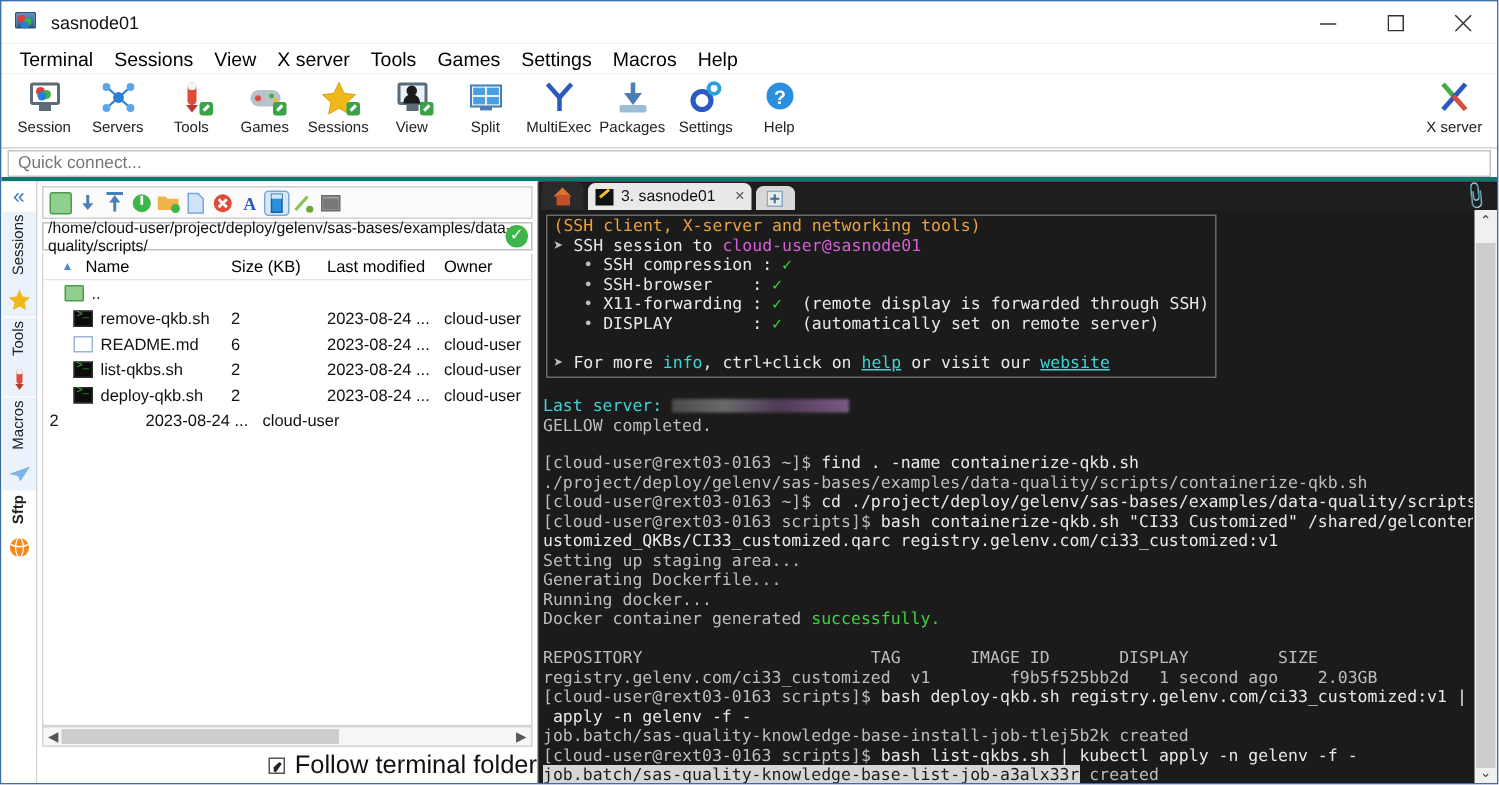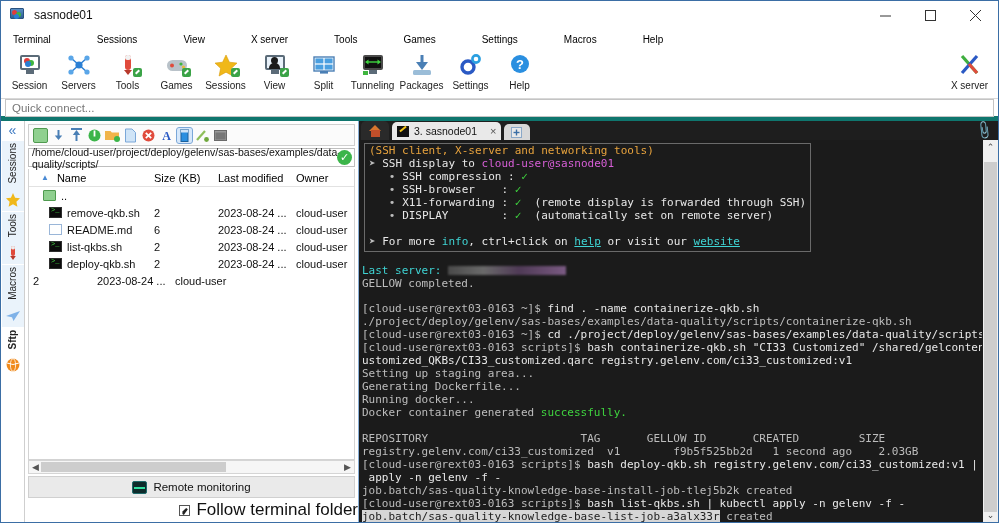--- a/index.html
+++ b/index.html
@@ -45,21 +45,21 @@
     color: #333;
   }
   .win-btn svg { display:block; }
 
   
   .menubar {
     height: 20px; flex: 0 0 20px;
     background: #ffffff;
     display: flex; align-items: center;
     padding-left: 5px;
-    font-size: 10px; color: #000; gap: 32px;
+    font-size: 13px; color: #000;
   }
   .menu-item { padding: 2px 7px; white-space: nowrap; }
 
   
   .toolbar {
     height: 50px; flex: 0 0 50px;
     background: #ffffff;
     border-bottom: 1px solid #d8d8d8;
     display: flex; align-items: flex-start;
     padding-left: 4px;
@@ -85,21 +85,21 @@
     background:#3ba347; border-radius:2px;
   }
   .badge-green:after{content:"";position:absolute;left:2px;top:3px;width:5px;height:2px;background:#fff;transform:rotate(-45deg);}
 
   
   .quickconnect {
     height: 22px; flex:0 0 22px;
     background:#fff;
     display:flex; align-items:center;
     padding: 0 4px;
-    border-bottom:5px solid #0f766e;
+    border-bottom:3px solid #0f766e;
   }
   .qc-input {
     flex:1; height:18px;
     border:1px solid #c4c4c4; background:#fff;
     font-size:11.5px; color:#777; padding-left:6px;
     display:flex; align-items:center;
     font-family:"Liberation Sans",sans-serif;
   }
 
   
@@ -385,34 +385,30 @@
           <rect x="4.4" y="5.4" width="8" height="5" fill="#4a9fe0"></rect>
           <rect x="13.6" y="5.4" width="8" height="5" fill="#4a9fe0"></rect>
           <rect x="4.4" y="11.6" width="8" height="5" fill="#4a9fe0"></rect>
           <rect x="13.6" y="11.6" width="8" height="5" fill="#4a9fe0"></rect>
           <rect x="9" y="18" width="8" height="2.6" fill="#4a7fb5"></rect>
         </svg>
       </div>
       <div class="tb-lab">Split</div>
     </div>
 
-
-    <div class="tb-btn">
-      <div class="tb-ico">
-        <div class="monitor" style="background:#111;border-color:#4a4a4a;"></div>
-          <div class="mon-stand"></div>
-        <svg style="position:absolute;left:5px;top:5px;" width="16" height="8" viewBox="0 0 16 8">
-          <line x1="2" y1="4" x2="14" y2="4" stroke="#3fd43f" stroke-width="1.4"></line>
-          <polygon points="0,4 3.5,1.6 3.5,6.4" fill="#3fd43f"></polygon>
-          <polygon points="16,4 12.5,1.6 12.5,6.4" fill="#3fd43f"></polygon>
-        </svg>
-        <div style="position:absolute;left:3px;bottom:4px;width:5px;height:4px;background:#3fb53f;"></div>
-      </div>
-      <div class="tb-lab">Tunneling</div>
-    </div>
+    <div class="tb-btn">
+      <div class="tb-ico">
+        <svg width="26" height="24" viewBox="0 0 26 24">
+          <path d="M5 3 L13 12 L21 3" fill="none" stroke="#2a59c4" stroke-width="3"></path>
+          <line x1="13" y1="12" x2="13" y2="21" stroke="#2a59c4" stroke-width="3"></line>
+        </svg>
+      </div>
+      <div class="tb-lab">MultiExec</div>
+    </div>
+
 
     <div class="tb-btn">
       <div class="tb-ico">
         <svg width="26" height="24" viewBox="0 0 26 24">
           <line x1="13" y1="2" x2="13" y2="12" stroke="#4a7fb5" stroke-width="3"></line>
           <polygon points="13,17 7,9 19,9" fill="#4a7fb5"></polygon>
           <rect x="4" y="17" width="18" height="5" rx="1.5" fill="#9bbdd8"></rect>
         </svg>
       </div>
       <div class="tb-lab">Packages</div>
@@ -636,24 +632,20 @@
 
         </div>
       </div>
 
       <div class="hscroll">
         <div class="thumb"></div>
         <span>◀</span>
         <span>▶</span>
       </div>
 
-      <div class="remote-mon">
-        <span class="rm-ico"></span>
-        <span>Remote monitoring</span>
-      </div>
 
       <div class="follow">
         <span class="cbox"></span>
         <span>Follow terminal folder</span>
       </div>
     </div>
 
     <div class="right">
 
       <div class="tabstrip">
@@ -673,42 +665,42 @@
               <rect x="0.5" y="0.5" width="10" height="10" fill="#e9e9e9" stroke="#8aa8c8"></rect>
               <line x1="5.5" y1="2.5" x2="5.5" y2="8.5" stroke="#3a6ea5" stroke-width="1.4"></line>
               <line x1="2.5" y1="5.5" x2="8.5" y2="5.5" stroke="#3a6ea5" stroke-width="1.4"></line>
             </svg>
         </div>
         <div class="clip">📎</div>
       </div>
 
       <div class="termwrap">
         <div class="term"><span><span class="banner-box"><span class="c-orange">(SSH client, X-server and networking tools)</span>
-<span class="c-grey">➤ </span><span class="c-white">SSH display to </span><span class="c-pink">cloud-user@sasnode01</span>
+<span class="c-grey">➤ </span><span class="c-white">SSH session to </span><span class="c-pink">cloud-user@sasnode01</span>
 <span class="c-grey">   • </span><span class="c-white">SSH compression</span><span class="c-white"> : </span><span class="c-green">✓</span>
 <span class="c-grey">   • </span><span class="c-white">SSH-browser</span><span class="c-white">    : </span><span class="c-green">✓</span>
 <span class="c-grey">   • </span><span class="c-white">X11-forwarding</span><span class="c-white"> : </span><span class="c-green">✓</span><span class="c-white">  </span><span class="c-white">(remote display is forwarded through SSH)</span>
 <span class="c-grey">   • </span><span class="c-white">DISPLAY</span><span class="c-white">        : </span><span class="c-green">✓</span><span class="c-white">  </span><span class="c-white">(automatically set on remote server)</span>
 
 <span class="c-grey">➤ </span><span class="c-white">For more </span><span class="c-cyan">info</span><span class="c-white">, ctrl+click on </span><span class="c-cyan u">help</span><span class="c-white"> or visit our </span><span class="c-cyan u">website</span></span>
 
 <span class="c-cyan">Last server:</span> <span class="blurbar"></span>
 <span class="c-grey">GELLOW completed.</span>
 
 <span class="c-grey">[cloud-user@rext03-0163 ~]$ </span><span class="c-white">find . -name containerize-qkb.sh</span>
 <span class="c-grey">./project/deploy/gelenv/sas-bases/examples/data-quality/scripts/containerize-qkb.sh</span>
 <span class="c-grey">[cloud-user@rext03-0163 ~]$ </span><span class="c-white">cd ./project/deploy/gelenv/sas-bases/examples/data-quality/scripts/</span>
 <span class="c-grey">[cloud-user@rext03-0163 scripts]$ </span><span class="c-white">bash containerize-qkb.sh "CI33 Customized" /shared/gelcontent/C</span>
 <span class="c-white">ustomized_QKBs/CI33_customized.qarc registry.gelenv.com/ci33_customized:v1</span>
 <span class="c-grey">Setting up staging area...</span>
 <span class="c-grey">Generating Dockerfile...</span>
 <span class="c-grey">Running docker...</span>
 <span class="c-grey">Docker container generated </span><span class="c-green">successfully.</span>
 
-<span class="c-grey">REPOSITORY                       TAG       GELLOW ID       CREATED         SIZE</span>
+<span class="c-grey">REPOSITORY                       TAG       IMAGE ID       DISPLAY         SIZE</span>
 <span class="c-grey">registry.gelenv.com/ci33_customized  v1        f9b5f525bb2d   1 second ago    2.03GB</span>
 <span class="c-grey">[cloud-user@rext03-0163 scripts]$ </span><span class="c-white">bash deploy-qkb.sh registry.gelenv.com/ci33_customized:v1 | kubectl</span>
 <span class="c-white"> apply -n gelenv -f -</span>
 <span class="c-grey">job.batch/sas-quality-knowledge-base-install-job-tlej5b2k created</span>
 <span class="c-grey">[cloud-user@rext03-0163 scripts]$ </span><span class="c-white">bash list-qkbs.sh | kubectl apply -n gelenv -f -</span>
 <span class="sel-hl">job.batch/sas-quality-knowledge-base-list-job-a3alx33r</span><span class="c-grey"> created</span>
 
 
 
 

